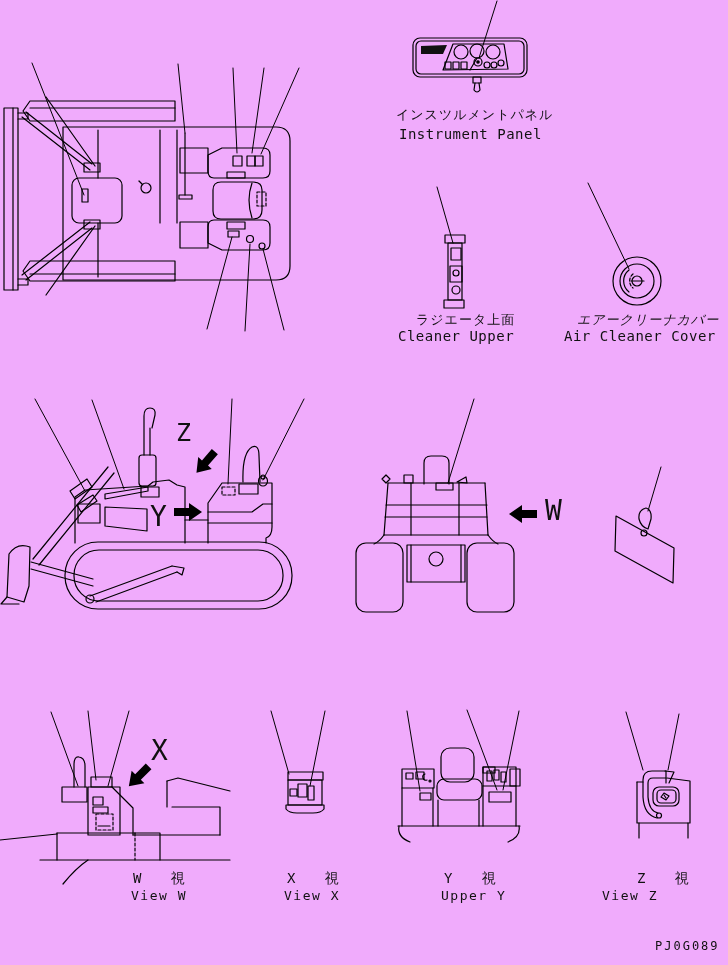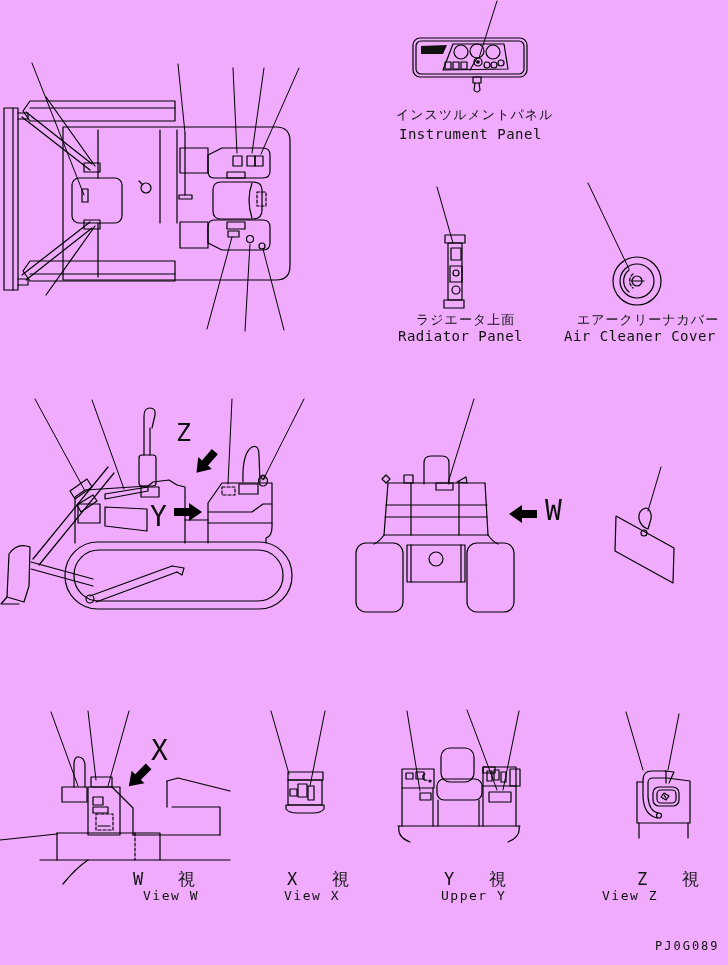--- a/index.html
+++ b/index.html
@@ -3,21 +3,21 @@
 <meta charset="utf-8">
 <style>
   html,body{margin:0;padding:0;background:#ffffff;}
   #page{position:relative;width:728px;height:965px;background:#f0abfc;overflow:hidden;
         font-family:"DejaVu Sans Mono","Liberation Mono",monospace;color:#111;padding-left:48px;}
   svg{position:absolute;left:0;top:0;}
   .lbl{position:absolute;white-space:pre;line-height:1;}
   .jp{font-size:13px;letter-spacing:1px;}
   .en{font-size:14px;letter-spacing:0.5px;}
   .marker{font-size:28px;font-weight:400;}
-  .cap-jp{font-size:17px;letter-spacing:1px;}
+  .cap-jp{font-size:14px;letter-spacing:1px;}
   .cap-en{font-size:13px;letter-spacing:1.5px;}
   .dwgno{font-size:12px;letter-spacing:2px;}
 </style>
 </head>
 <body>
 
 <div id="page">
 
 <svg width="728" height="965" viewBox="0 0 728 965" fill="none" stroke="#000" stroke-width="1.2" stroke-linejoin="round" stroke-linecap="round">
 
@@ -278,32 +278,32 @@
         <path d="M664,795 L666,798"></path>
     <path d="M639,823 V838"></path>
         <path d="M688,823 V838"></path>
   </g>
 </svg>
 
 <div class="lbl jp" style="left:396px;top:108px;">インスツルメントパネル</div>
 <div class="lbl en" style="left:399px;top:127px;">Instrument Panel</div>
 
 <div class="lbl jp" style="left:416px;top:313px;">ラジエータ上面</div>
-<div class="lbl en" style="left:398px;top:329px;">Radiator Panel</div>
-
-<div class="lbl jp" style="left:577px;top:313px;">エアークリーナカバー</div>
+<div class="lbl en" style="left:398px;top:329px;">Cleaner Upper</div>
+
+<div class="lbl jp" style="left:577px;top:313px;font-style:italic;">エアークリーナカバー</div>
 <div class="lbl en" style="left:564px;top:329px;">Air Cleaner Cover</div>
 
 <div class="lbl marker" style="left:176px;top:420px;font-size:25px;">Z</div>
 <div class="lbl marker" style="left:150px;top:503px;">Y</div>
 <div class="lbl marker" style="left:545px;top:497px;">W</div>
 <div class="lbl marker" style="left:151px;top:737px;">X</div>
 
 <div class="lbl cap-jp" style="left:133px;top:871px;">W   視</div>
-<div class="lbl cap-en" style="left:143px;top:889px;">View W</div>
+<div class="lbl cap-en" style="left:131px;top:889px;">View W</div>
 
 <div class="lbl cap-jp" style="left:287px;top:871px;">X   視</div>
 <div class="lbl cap-en" style="left:284px;top:889px;">View X</div>
 
 <div class="lbl cap-jp" style="left:444px;top:871px;text-align:right;">Y   視</div>
 <div class="lbl cap-en" style="left:441px;top:889px;">Upper Y</div>
 
 <div class="lbl cap-jp" style="left:637px;top:871px;">Z   視</div>
 <div class="lbl cap-en" style="left:602px;top:889px;">View Z</div>
 

